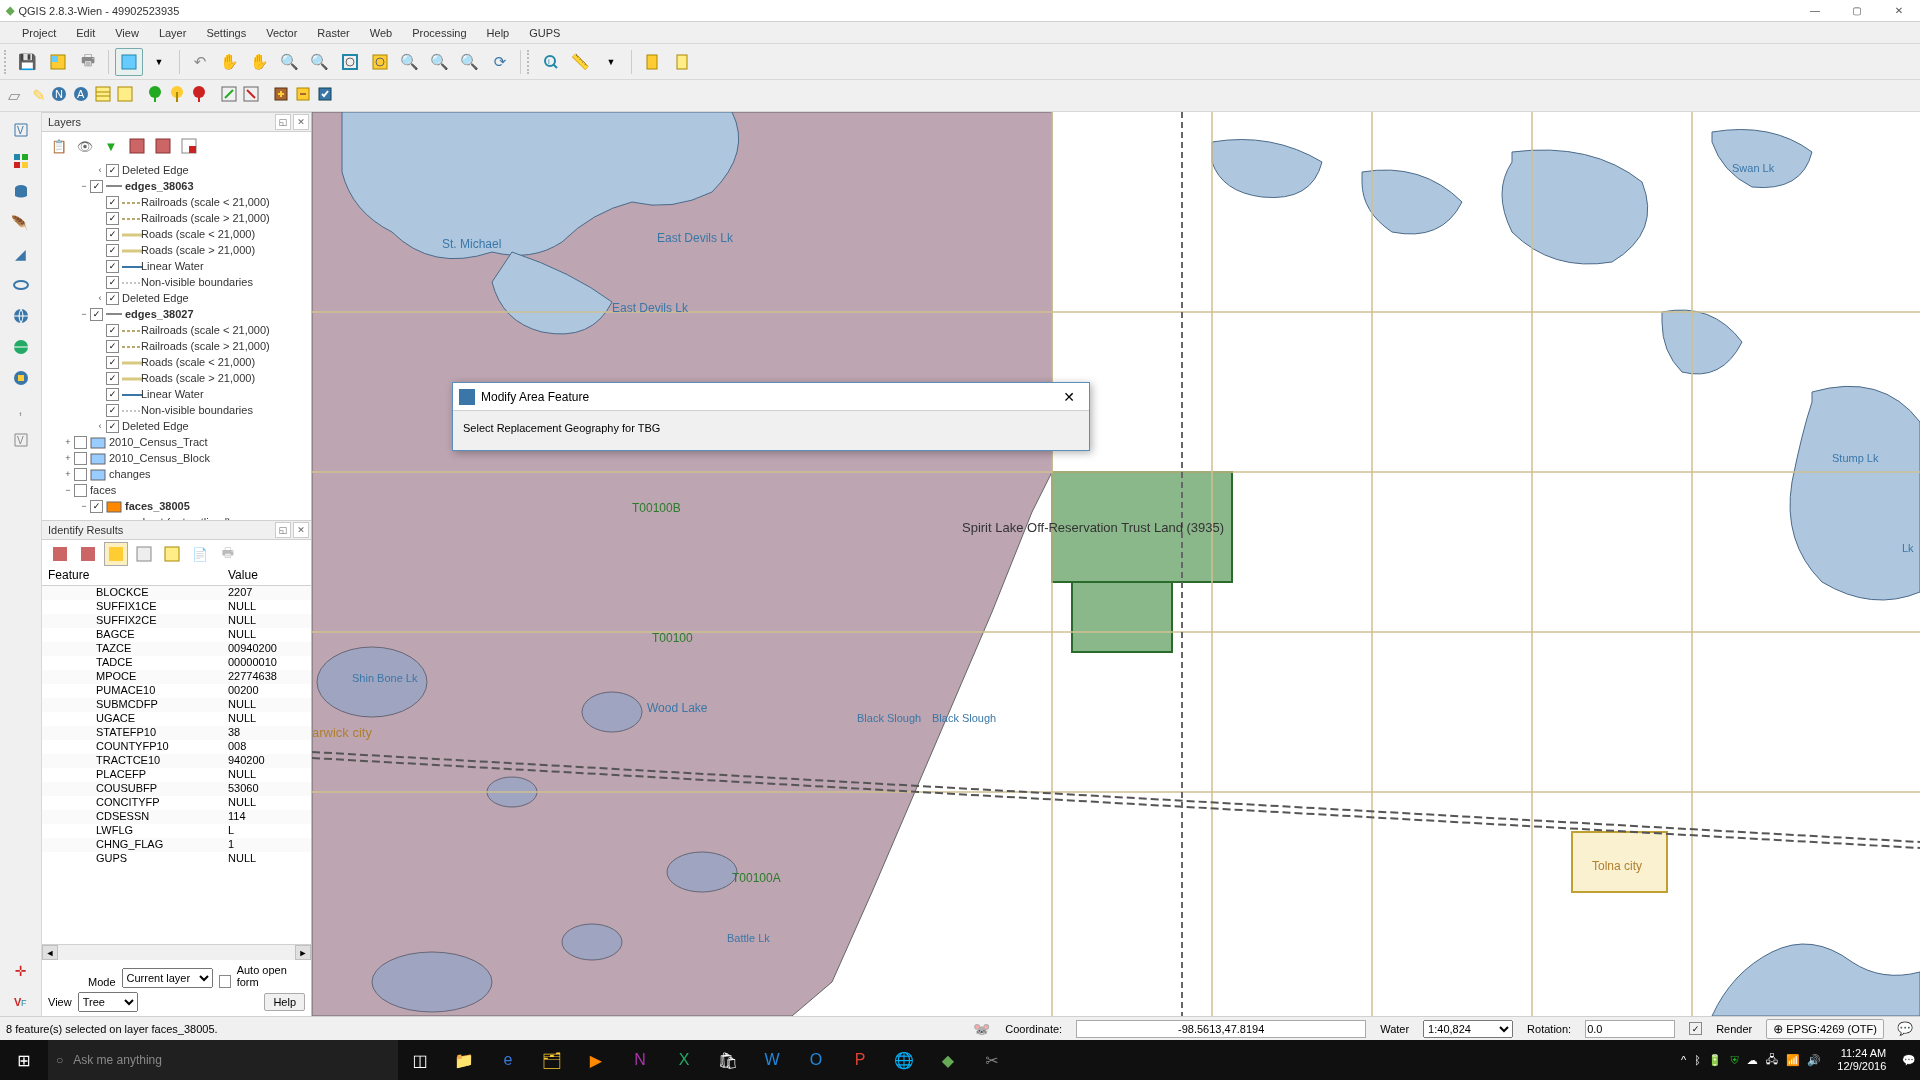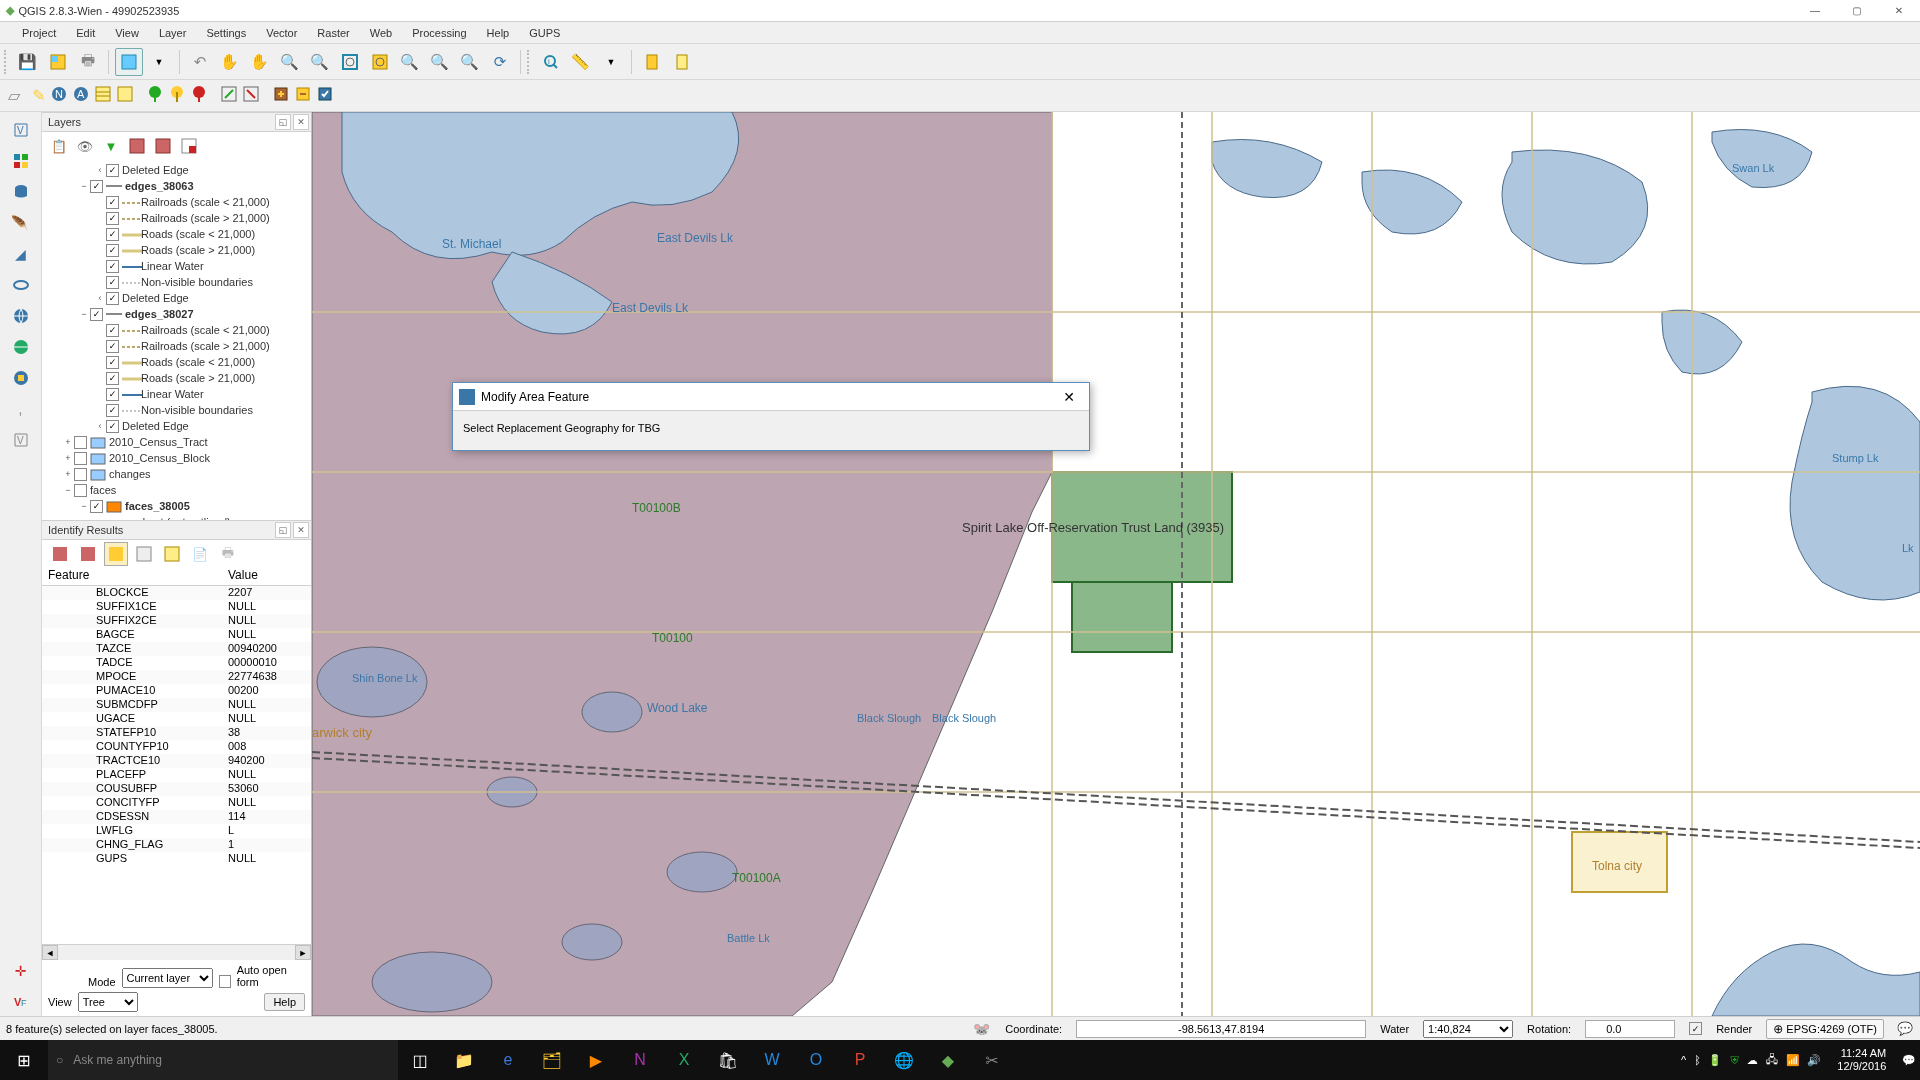--- a/index.html
+++ b/index.html
@@ -89,21 +89,21 @@
 .dialog-title .spacer { flex: 1; }
 .dialog-title .closebtn { width: 40px; height: 28px; display: flex; align-items: center; justify-content: center; font-size: 14px; }
 .dialog-body { padding: 8px 10px 16px; display: flex; align-items: flex-start; gap: 8px; font-size: 11px; }
 .dialog-body .lbl { padding-top: 3px; }
 .dialog-dropdown { flex: 1; background: #fff; border: 1px solid #888; }
 .dialog-dropdown .opt { padding: 2px 4px; font-size: 11px; }
 .dialog-dropdown .opt.sel { background: #2a6fd6; color: #fff; }
 
 .statusbar { height: 24px; background: #f0f0f0; border-top: 1px solid #d0d0d0; display: flex; align-items: center; font-size: 11px; padding: 0 6px; gap: 14px; }
 .statusbar .spacer { flex: 1; }
-.statusbar input { font-size: 11px; height: 18px; border: 1px solid #aaa; padding: 0 20px; }
+.statusbar input { font-size: 11px; height: 18px; border: 1px solid #aaa; padding: 0 1px; }
 .statusbar select { font-size: 11px; height: 18px; }
 .statusbar .chk3 { width: 13px; height: 13px; border: 1px solid #888; font-size: 9px; display: flex; align-items: center; justify-content: center; }
 .statusbar .chk3.checked::after { content: "✓"; }
 .statusbar .epsg { border: 1px solid #aaa; padding: 2px 6px; background: #f8f8f8; border-radius: 2px; }
 
 .taskbar { height: 40px; background: #101010; display: flex; align-items: center; color: #fff; font-size: 12px; }
 .taskbar .start { width: 48px; height: 40px; display: flex; align-items: center; justify-content: center; font-size: 16px; }
 .taskbar .search { display: flex; align-items: center; background: #202020; height: 40px; width: 350px; padding-left: 8px; color: #888; gap: 10px; }
 .taskbar .tbicon { width: 44px; height: 40px; display: flex; align-items: center; justify-content: center; font-size: 16px; }
 .taskbar .spacer { flex: 1; }

